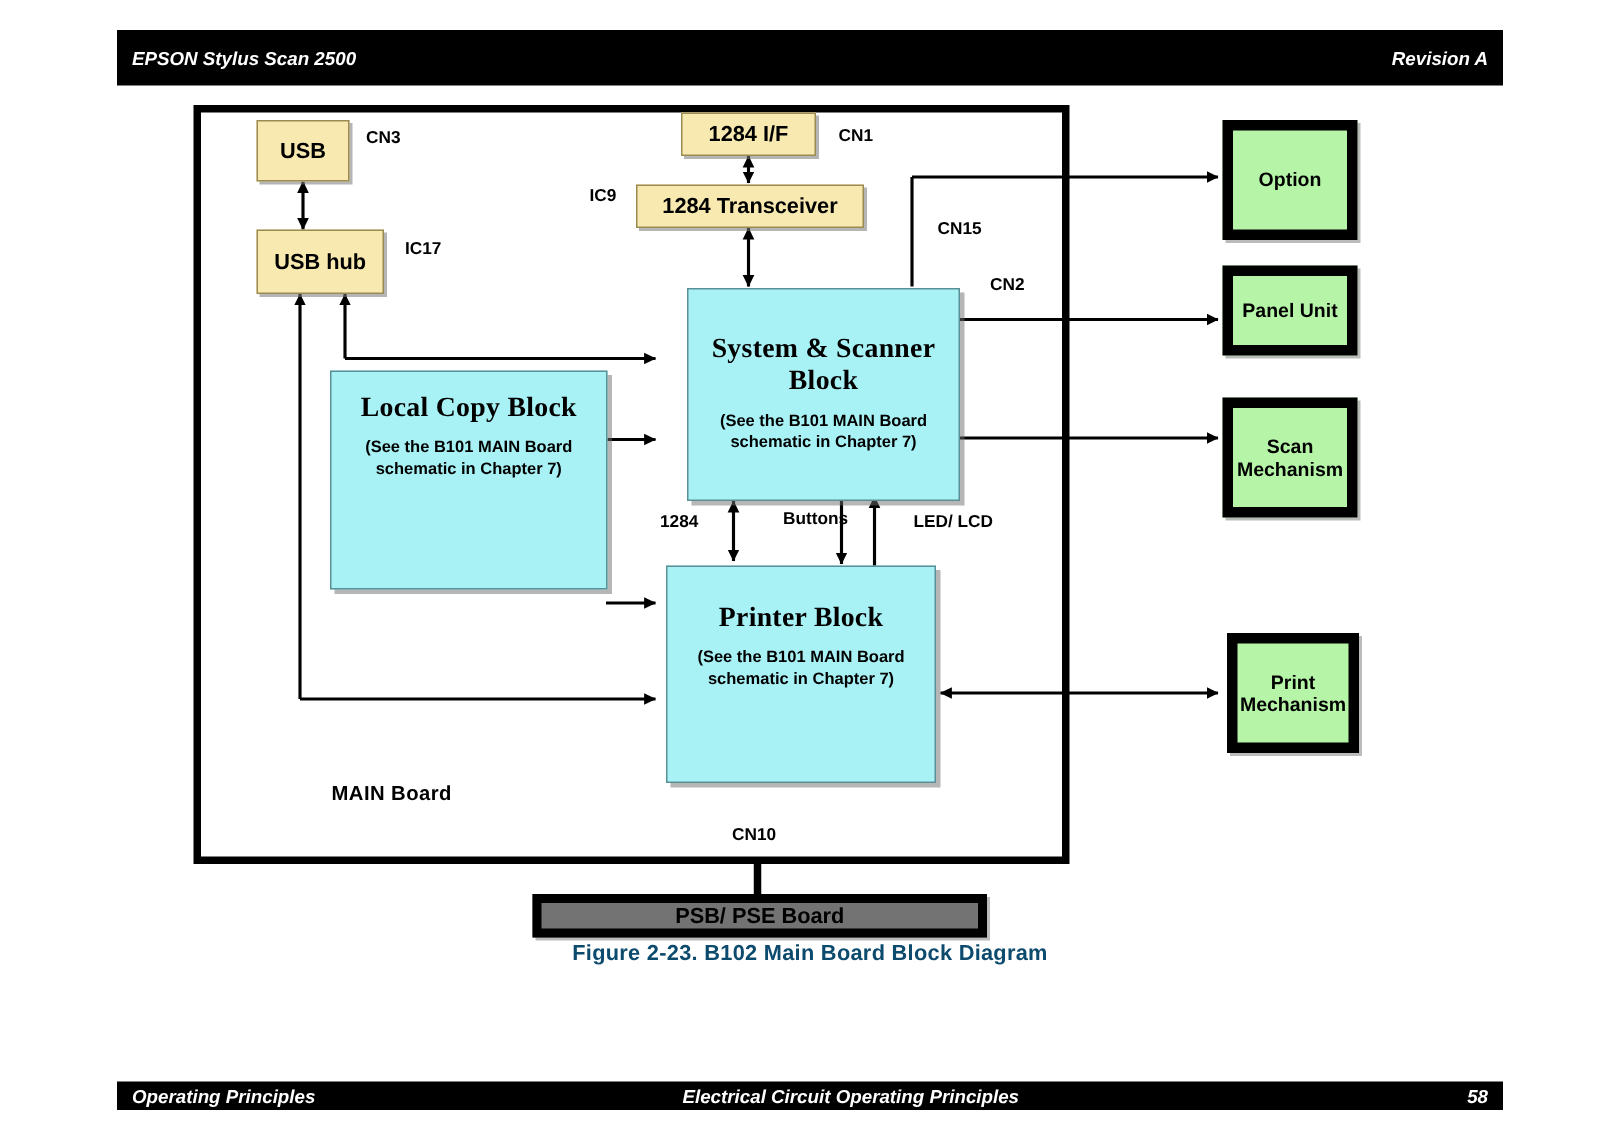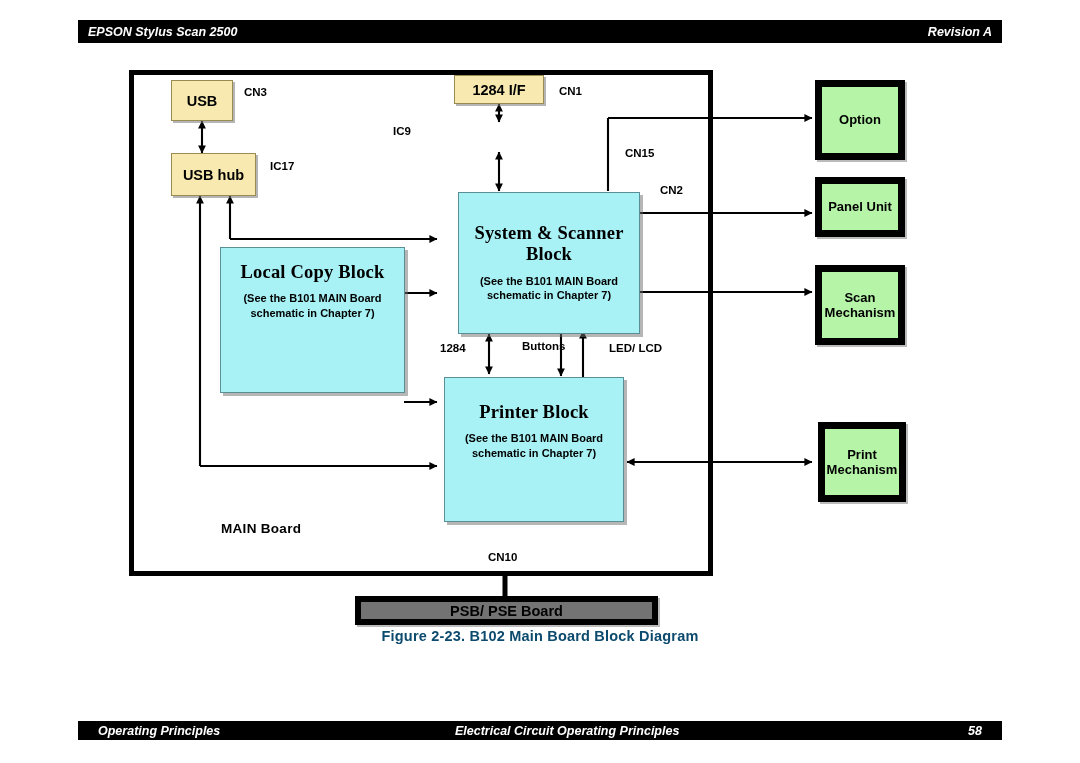--- a/index.html
+++ b/index.html
@@ -23,31 +23,31 @@
     font-style: italic;
     font-weight: bold;
     display: flex;
     align-items: center;
     box-sizing: border-box;
   }
   #page-header {
     left: 78px;
     top: 20px;
     width: 924px;
-    height: 23px;
+    height: 37px;
     padding: 0 10px;
     justify-content: space-between;
     font-size: 12.5px;
   }
   #page-footer {
     left: 78px;
     top: 721px;
     width: 924px;
     height: 19px;
-    padding: 0 20px;
+    padding: 0 10px;
     font-size: 12.5px;
   }
   #page-footer .f-left  { flex: 0 0 auto; }
   #page-footer .f-mid   { flex: 1 1 auto; text-align: center; padding-right: 54px;}
   #page-footer .f-right { flex: 0 0 auto; }
 
   
   #diagram {
     position: absolute;
     left: 0;
@@ -226,20 +226,23 @@
   </div>
 
   <div class="box box-yellow" style="left:171px; top:153px; width:85px; height:43px;">
     <span>USB hub</span>
   </div>
 
   <div class="box box-yellow" style="left:454px; top:75px; width:90px; height:29px;">
     <span>1284 I/F</span>
   </div>
 
+  <div class="box box-yellow" style="left:424px; top:123px; width:152px; height:29px;">
+    <span>1284 Transceiver</span>
+  </div>
 
   <div class="box box-cyan" style="left:444px; top:192px; width:182px; height:142px; padding:12px 14px;margin-left:14px;">
     <span class="b-title">System &amp; Scanner Block</span>
     <span class="b-sub">(See the B101 MAIN Board schematic in Chapter 7)</span>
   </div>
 
   <div class="box box-cyan" style="left:220px; top:247px; width:185px; height:146px; padding:14px 14px 12px; justify-content:flex-start;">
     <span class="b-title">Local Copy Block</span>
     <span class="b-sub">(See the B101 MAIN Board schematic in Chapter 7)</span>
   </div>

